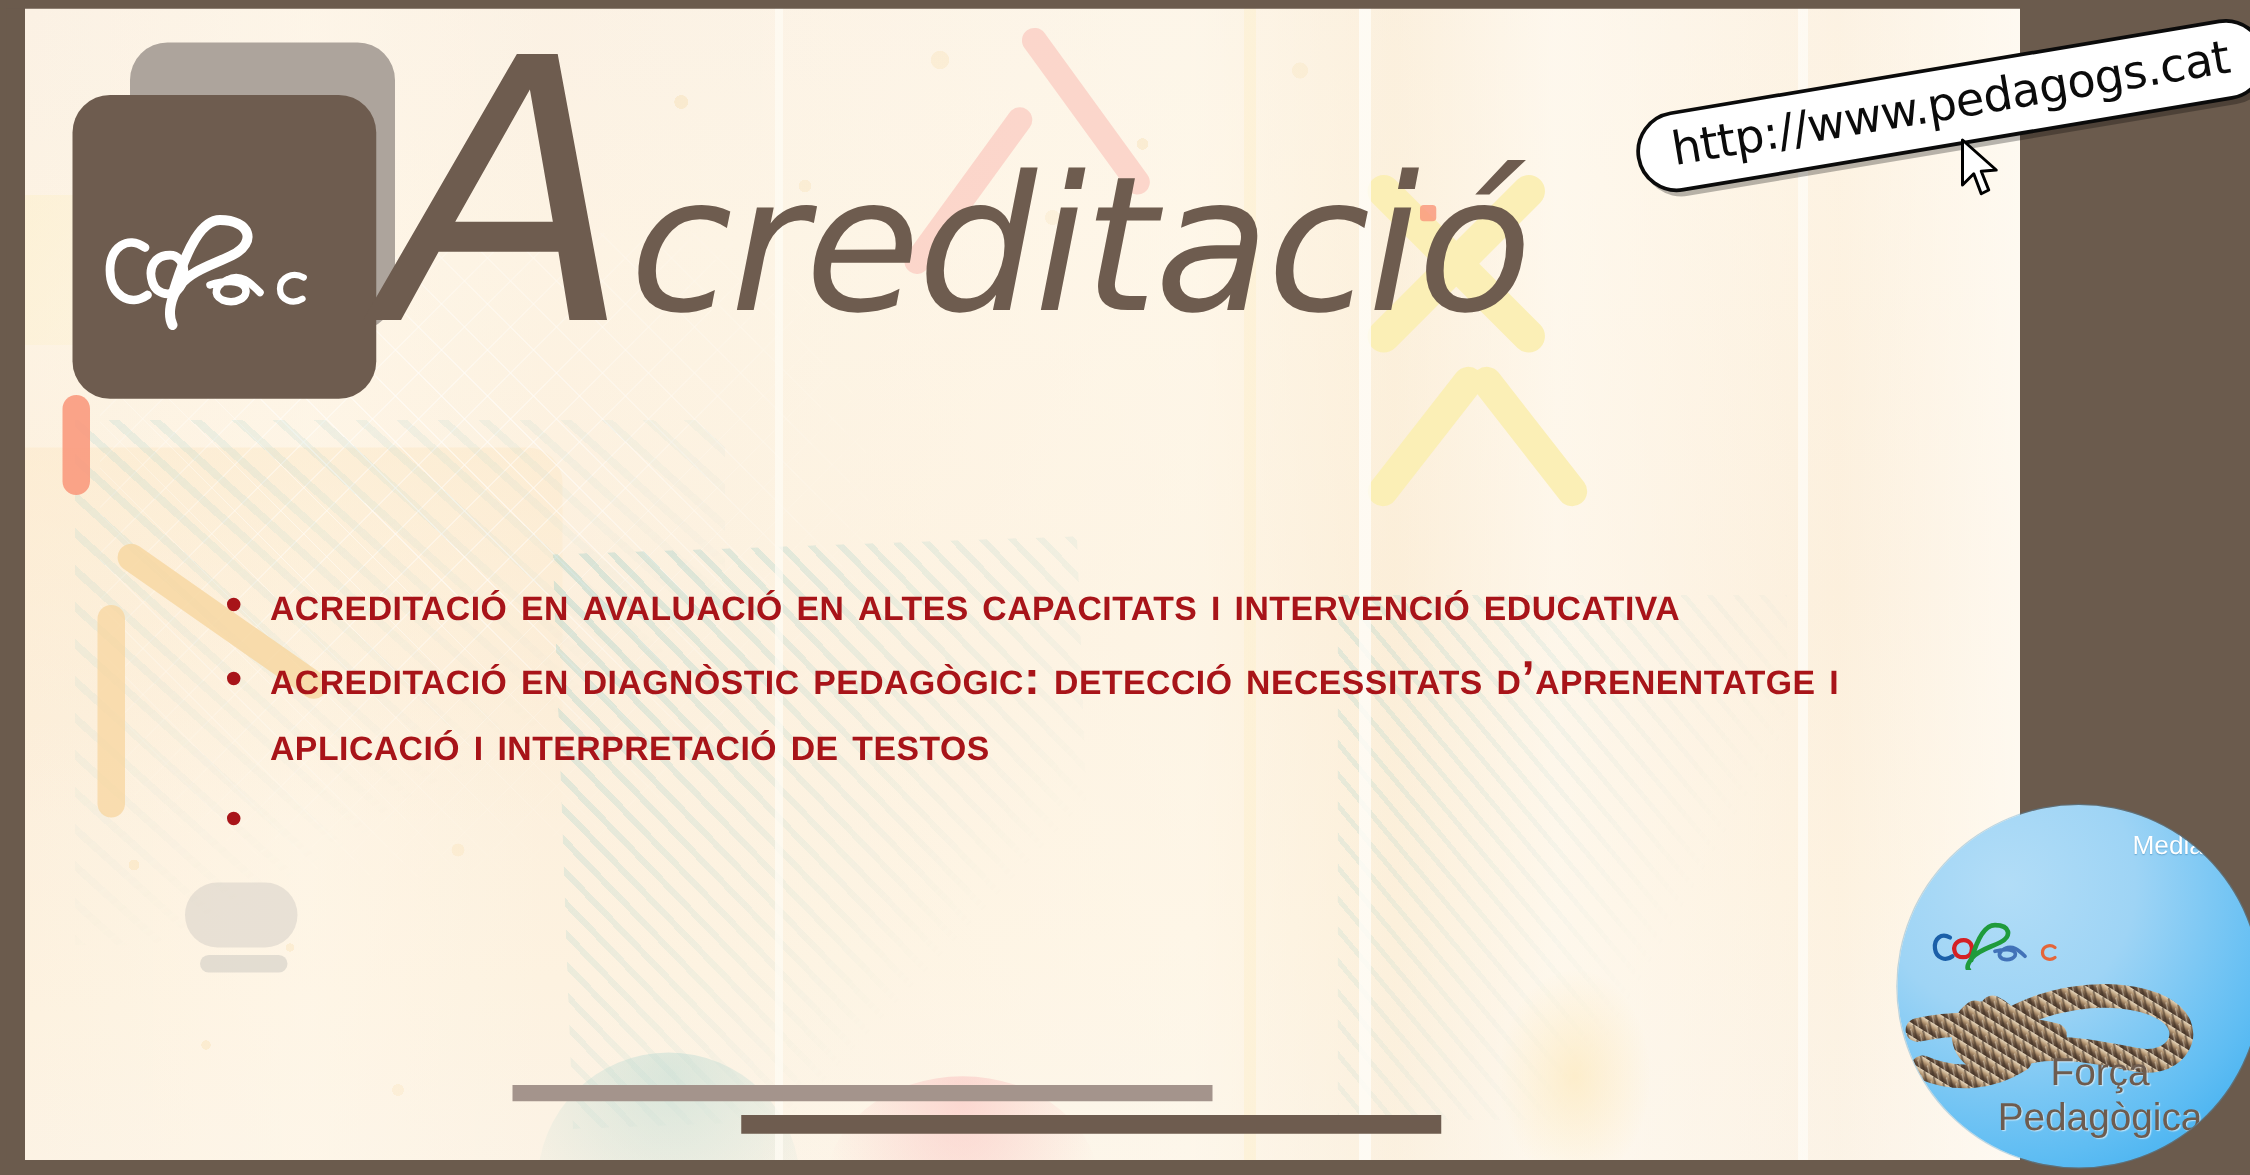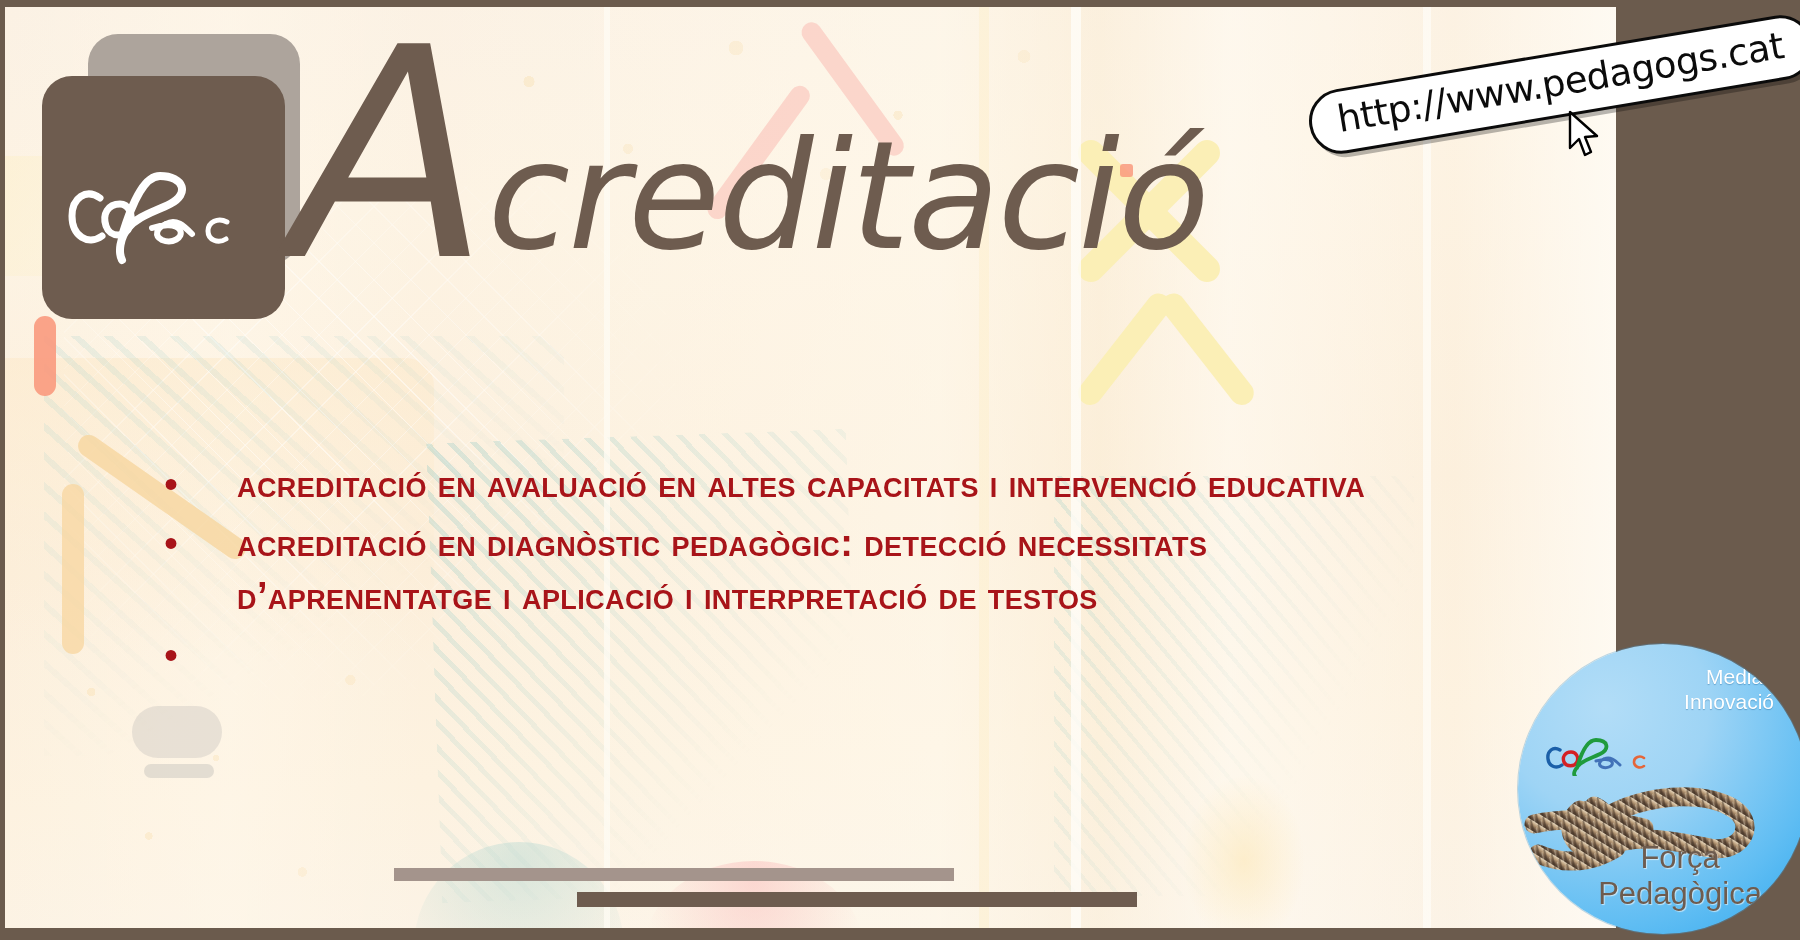--- a/index.html
+++ b/index.html
@@ -9,21 +9,21 @@
     background:#6B5B4D;
     font-family:"Liberation Sans", sans-serif;
   }
   #slide-root{
     position:relative; width:1800px; height:940px;
     background:#6B5B4D; overflow:hidden;
   }
 
   
   #slide-canvas{
-    position:absolute; left:4px; top:6px;
+    position:absolute; left:20px; top:6px;
     width:1612px; height:922px;
     overflow:hidden;
     background:
       linear-gradient(176deg,#FBF1E4 0%,#FDF3E3 22%,#FCEFDC 55%,#FDF2E0 78%,#FBF3E8 100%);
   }
 
   
   .bg{position:absolute;pointer-events:none;}
 
   
@@ -245,21 +245,20 @@
   }
   .bullet-text{
     color:#A81419;
     font-family:"Liberation Sans", sans-serif;
     font-weight:700;
     font-size:38px;
     line-height:53px;
     font-variant:small-caps;
     letter-spacing:.4px;
     text-transform:lowercase;
-    margin-left:37px;
   }
   .bullet-text::first-letter{}
 
   
   #rule-upper{
     position:absolute; left:390px; top:862px;
     width:560px; height:13px; background:#A4948C;
   }
   #rule-lower{
     position:absolute; left:573px; top:886px;
@@ -423,21 +422,20 @@
 
   <div id="mouse-cursor">
     <svg viewBox="0 0 34 50" aria-hidden="true">
       <path d="M3 2 L3 38 L12 29 L18 45 L24 42 L18 27 L30 26 Z" fill="#FFFFFF" stroke="#000000" stroke-width="2.4" stroke-linejoin="round"></path>
     </svg>
   </div>
 
   <div id="force-badge">
     <div id="badge-motto">
       <div>Mediació</div>
-      <div>Innovació</div>
     </div>
 
     <div id="badge-copec">
       <svg viewBox="0 0 120 48" aria-hidden="true">
         <g fill="none" stroke-linecap="round" stroke-linejoin="round">
           <path d="M16 22 C9 18, 3 23, 4 31 C5 39, 13 41, 18 37" stroke="#1B5FA8" stroke-width="3.4"></path>
           <path d="M27 24 C21 24, 18 29, 20 34 C22 39, 31 39, 33 34 C35 29, 32 24, 27 24 Z" stroke="#D42024" stroke-width="3.4"></path>
           <path d="M33 40 C38 22, 44 12, 52 12 C64 12, 66 21, 56 26 C48 30, 39 32, 34 38 C30 43, 29 46, 31 48" stroke="#1F9B3C" stroke-width="3.8"></path>
           <path d="M52 33 C59 31, 66 31, 68 34 C70 38, 63 41, 58 39 C54 37, 55 33, 60 31" stroke="#4272B8" stroke-width="3"></path>
           <path d="M60 31 C66 28, 71 32, 76 37" stroke="#4272B8" stroke-width="3"></path>

